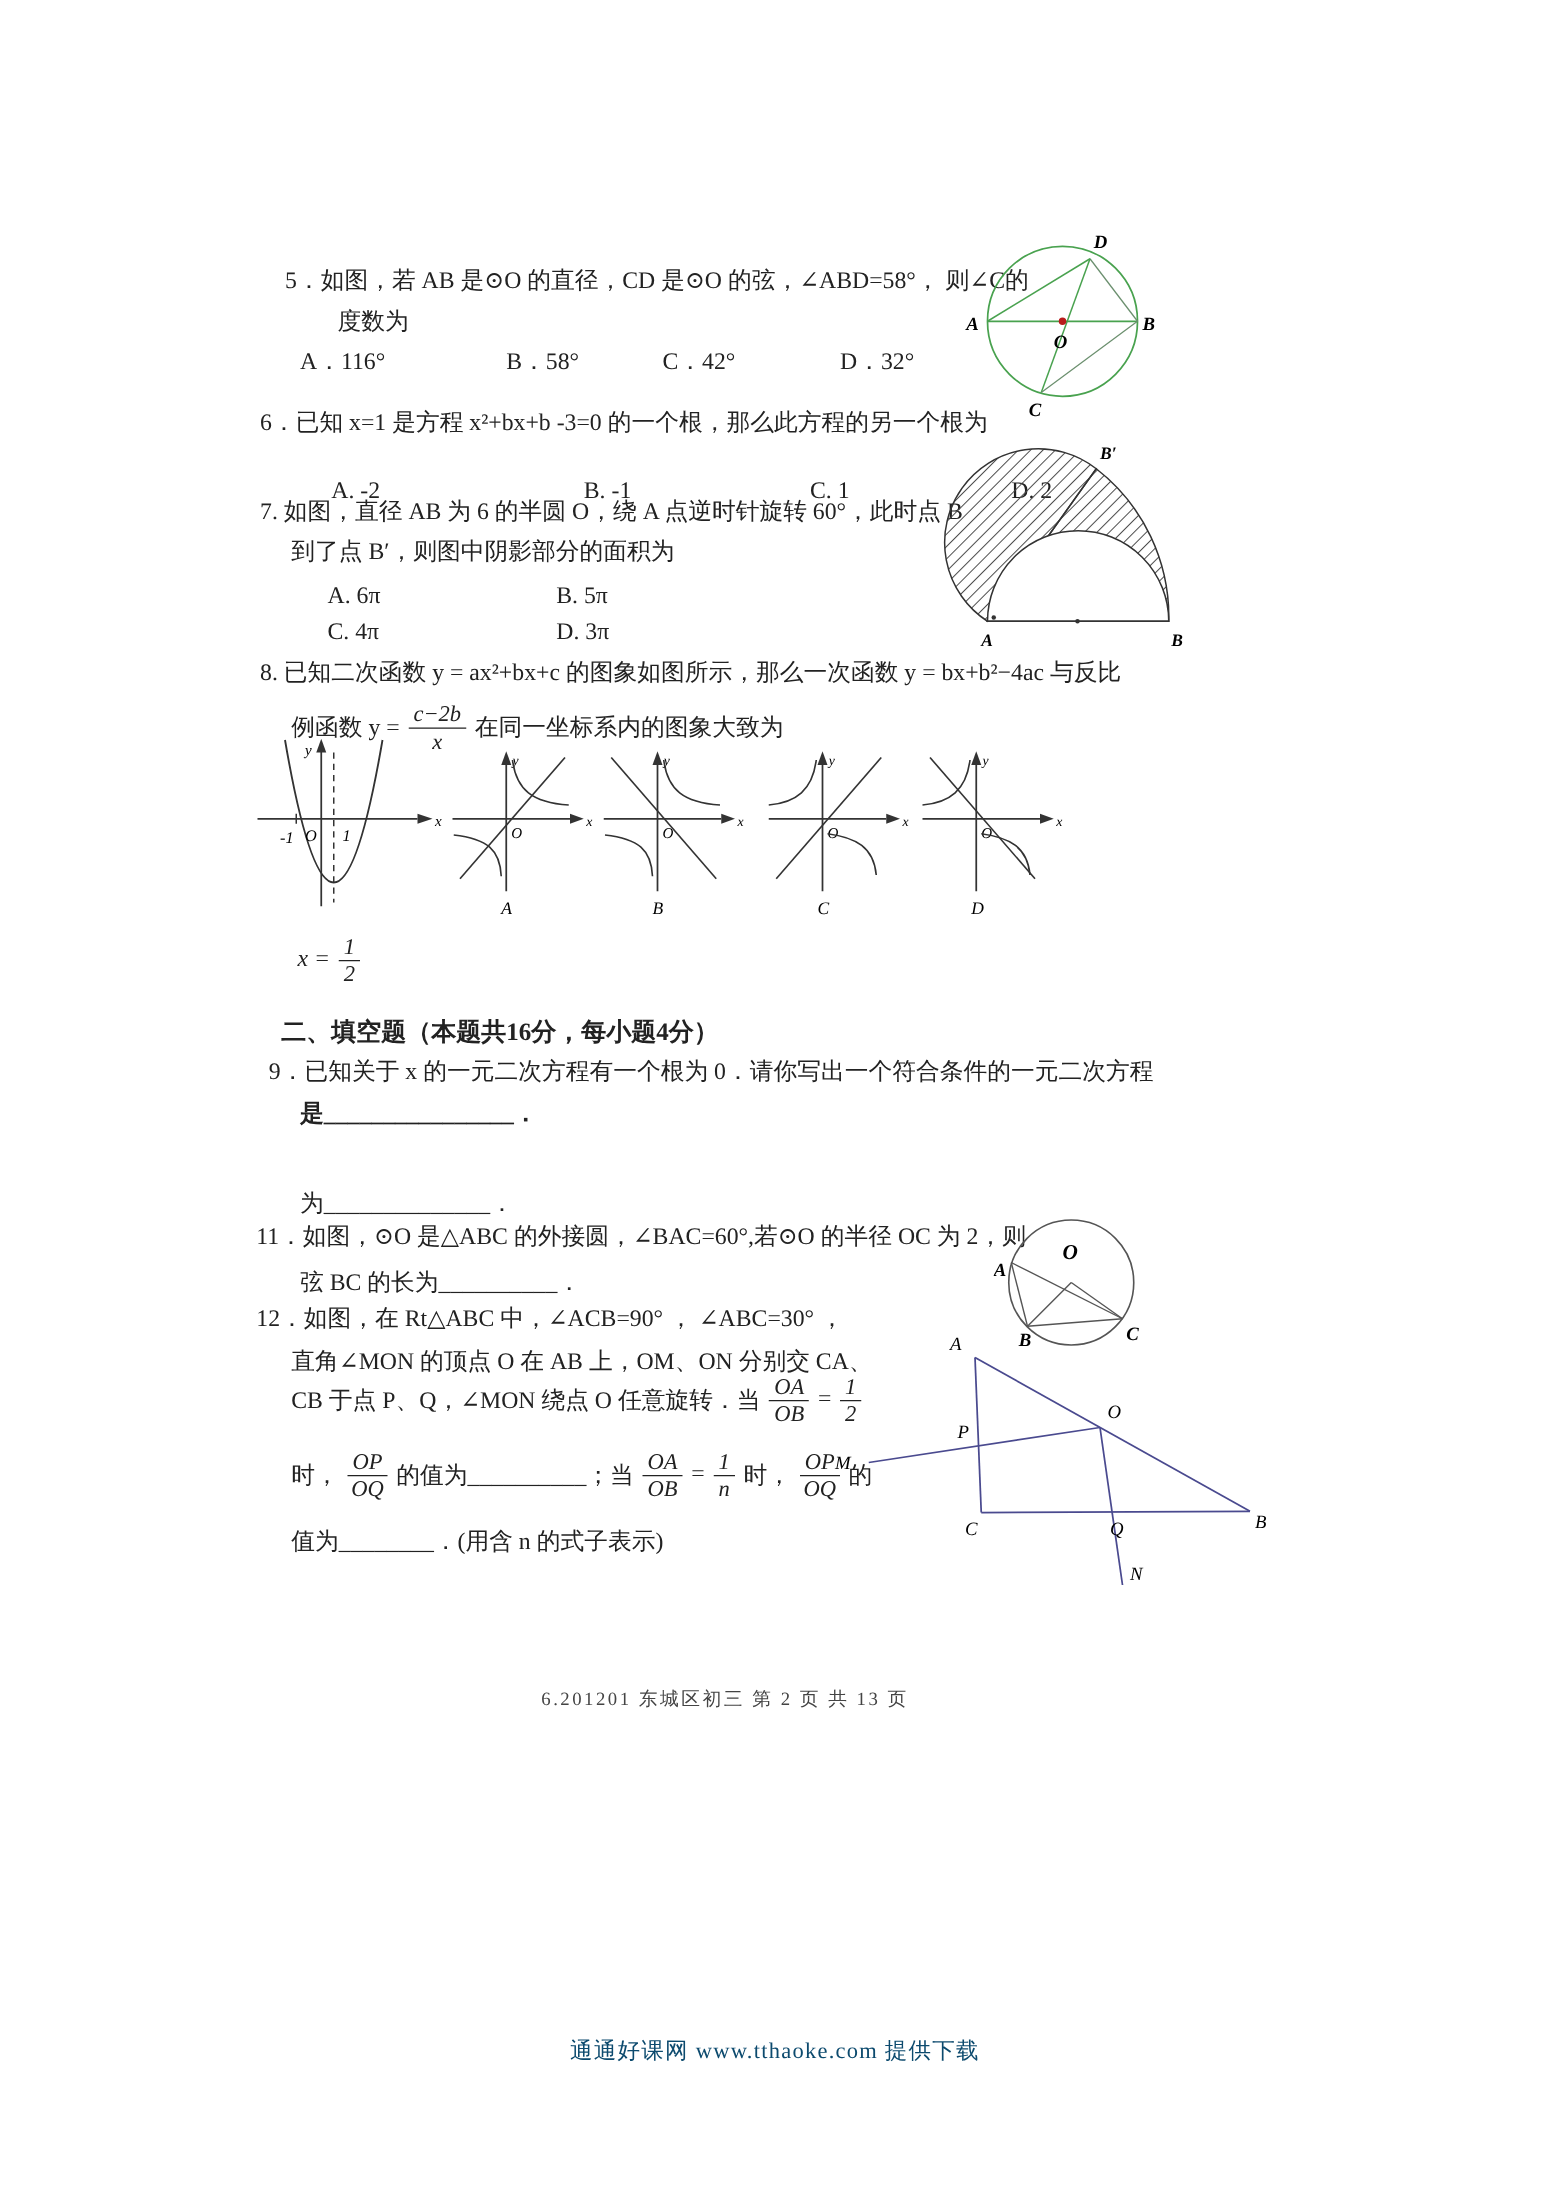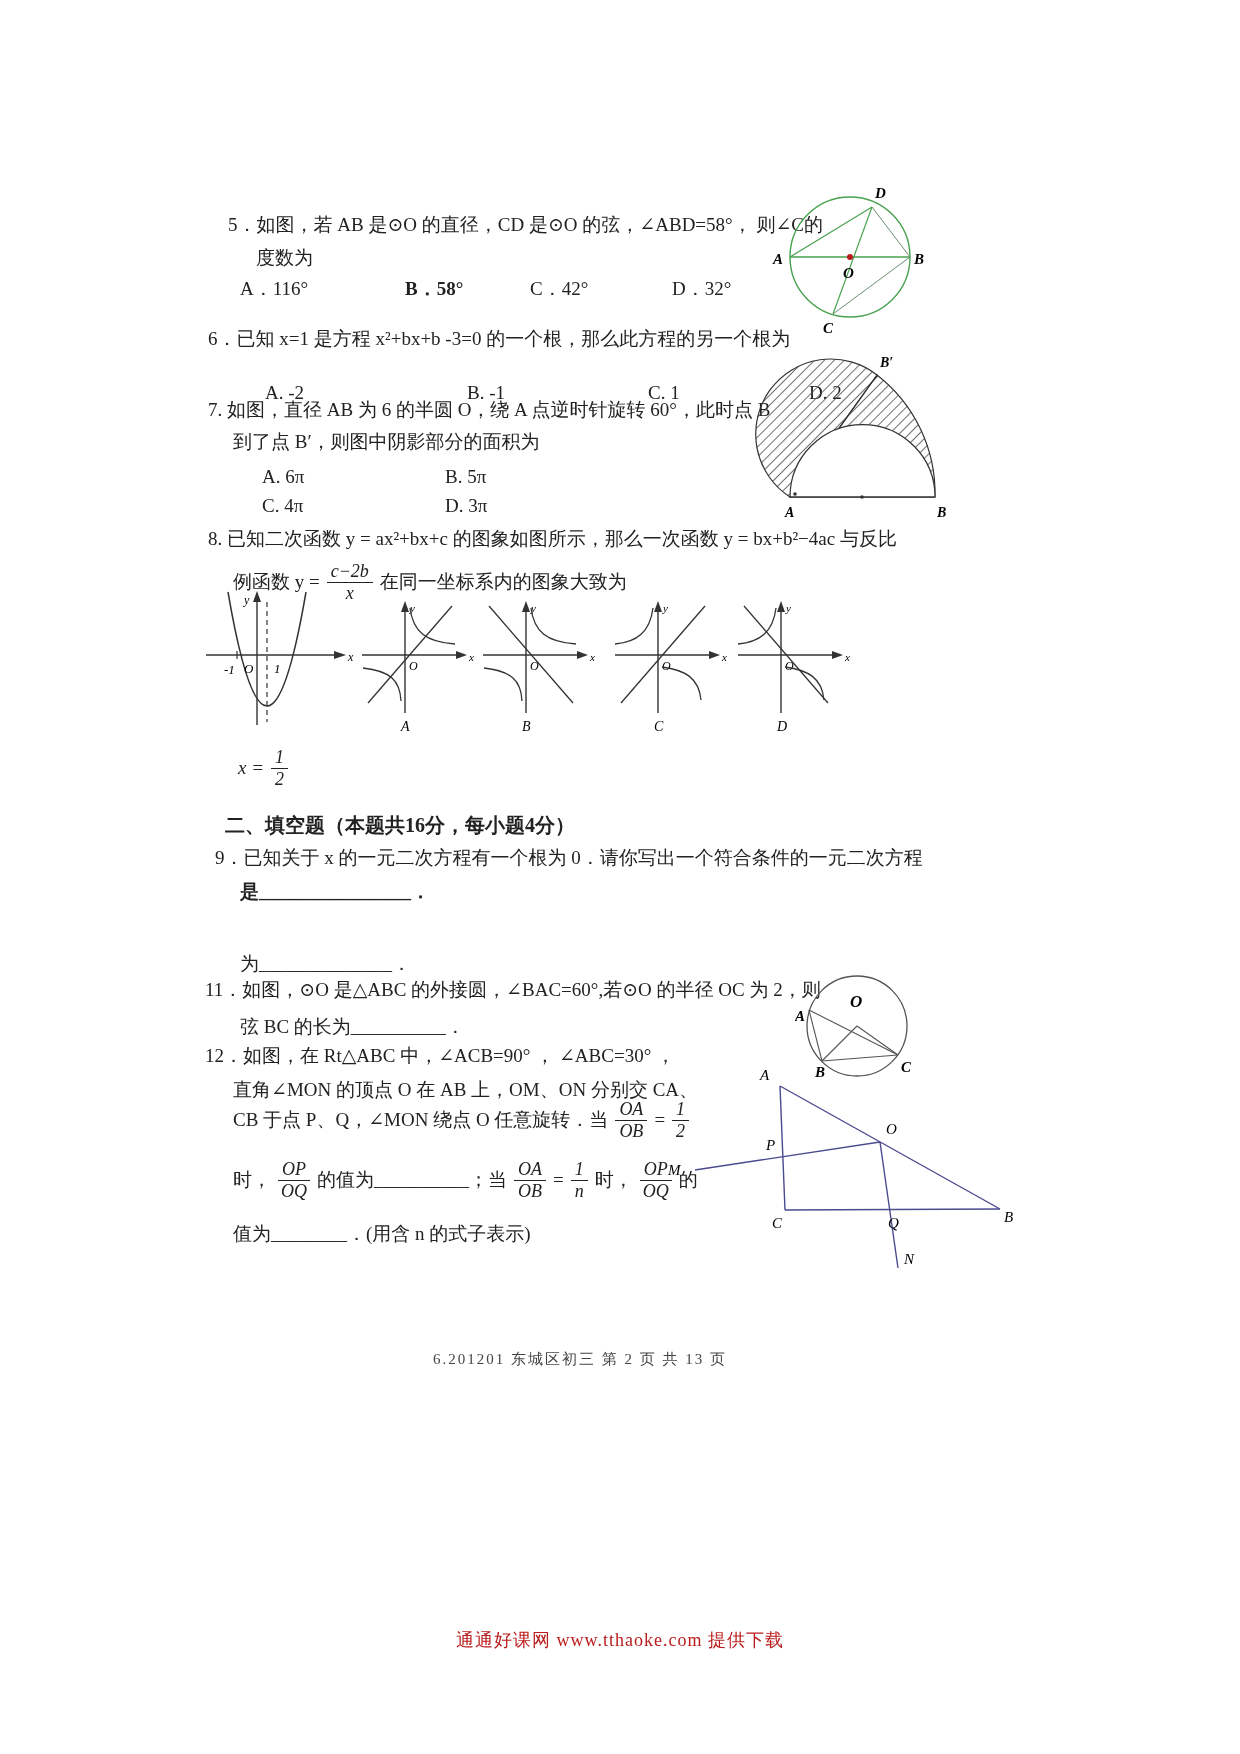--- a/index.html
+++ b/index.html
@@ -9,33 +9,33 @@
   .qline{line-height:1.25;}
   .opts{display:flex;align-items:center;}
   .opts span{display:inline-block;}
   .sec-header{font-weight:bold;font-size:20px;}
   .mrow{display:flex;align-items:center;}
   .frac{display:inline-flex;flex-direction:column;align-items:center;line-height:1.12;
         font-style:italic;margin:0 7px;font-size:18px;}
   .frac .fnum{border-bottom:1.5px solid #222;padding:0 4px;}
   .frac .fden{padding:0 2px;}
   .footer{font-size:15px;color:#444;letter-spacing:2px;}
-  .watermark{font-size:18px;color:#b91c1c;letter-spacing:1px;}
+  .watermark{font-size:18px;color:#0c4a6e;letter-spacing:1px;}
   svg text{font-family:"Liberation Serif","DejaVu Serif",serif;font-style:italic;}
 </style>
 </head>
 <body>
 
 <div class="page">
 
   <div class="abs qline" style="left:228px;top:213px;">5．如图，若 AB 是⊙O 的直径，CD 是⊙O 的弦，∠ABD=58°， 则∠C的</div>
-  <div class="abs qline" style="left:256px;top:246px;">度数为</div>
+  <div class="abs qline" style="left:270px;top:246px;">度数为</div>
   <div class="abs opts" style="left:240px;top:276px;">
     <span style="width:165px;">A．116°</span>
-    <span style="width:125px;font-weight:bold;">B．58°</span>
+    <span style="width:125px;">B．58°</span>
     <span style="width:142px;">C．42°</span>
     <span>D．32°</span>
   </div>
 
   <svg class="abs" style="left:765px;top:180px;" width="175" height="170" viewBox="0 0 175 170">
     <circle cx="85" cy="77" r="60" fill="none" stroke="#49a24f" stroke-width="1.4"></circle>
     <line x1="25" y1="77" x2="145" y2="77" stroke="#49a24f" stroke-width="1.4"></line>
     <line x1="25" y1="77" x2="107" y2="27" stroke="#49a24f" stroke-width="1.2"></line>
     <line x1="107" y1="27" x2="145" y2="77" stroke="#6b8f6e" stroke-width="1"></line>
     <line x1="107" y1="27" x2="68" y2="134" stroke="#49a24f" stroke-width="1.2"></line>

